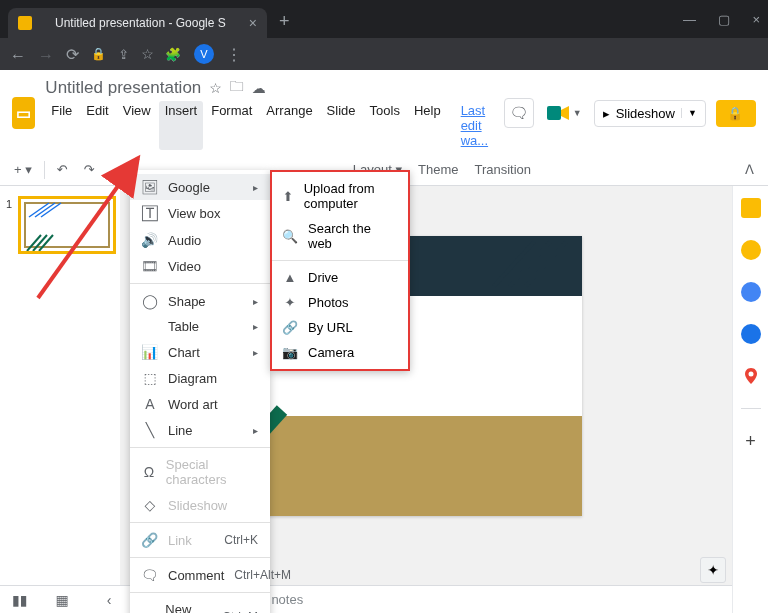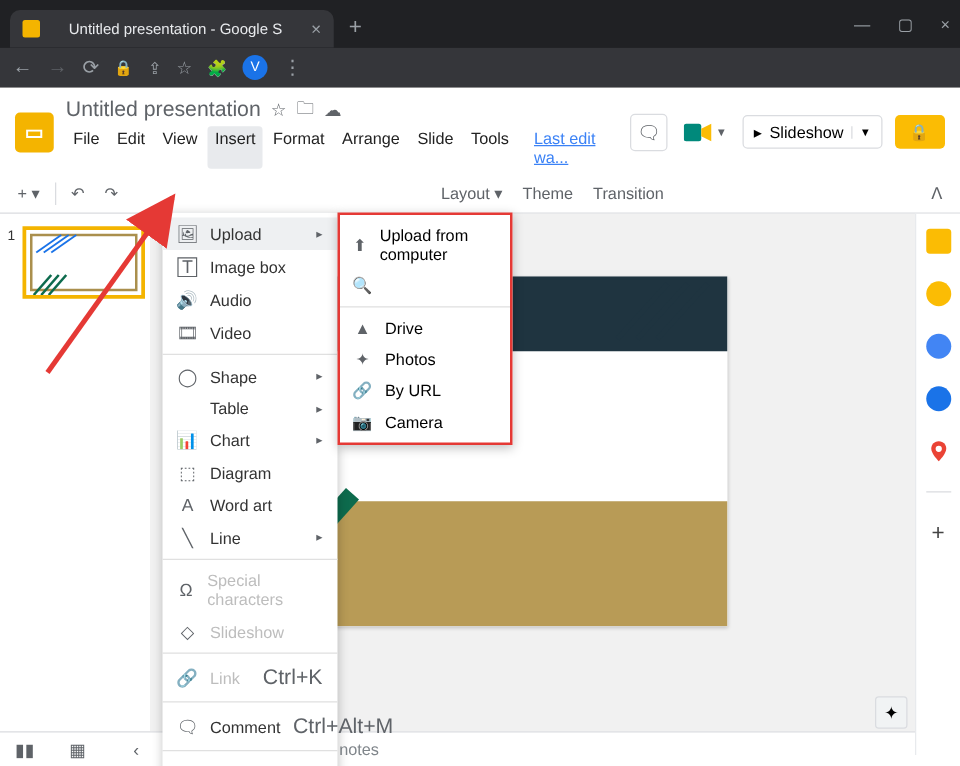--- a/index.html
+++ b/index.html
@@ -45,21 +45,21 @@
 .slide { width:440px; height:280px; background:#fff; box-shadow:0 1px 3px rgba(0,0,0,.2); position:relative; margin-left:12px; overflow:hidden; }
 .slide .topband { position:absolute; top:0; left:0; right:0; height:60px; background:#1f3440; }
 .slide .bluestrip { position:absolute; top:36px; left:0; width:20px; height:8px; background:#1a73e8; }
 .slide .botband { position:absolute; bottom:0; left:0; right:0; height:100px; background:#b89b56; }
 .sidepanel { width:36px; background:#fff; border-left:1px solid #e8eaed; display:flex; flex-direction:column; align-items:center; padding-top:12px; gap:22px; }
 .sidepanel .sitem { width:20px; height:20px; border-radius:3px; }
 .dropdown { position:absolute; left:130px; top:100px; width:140px; background:#fff; box-shadow:0 2px 8px rgba(0,0,0,.25); font-size:13px; color:#333; z-index:10; padding:4px 0; }
 .dropdown .drow { display:flex; align-items:center; padding:5px 12px; gap:10px; cursor:pointer; }
 .dropdown .drow.sel { background:#eef0f2; }
 .dropdown .drow .arrow { margin-left:auto; font-size:10px; color:#5f6368; }
-.dropdown .drow .sc { margin-left:auto; font-size:17px; color:#5f6368; }
+.dropdown .drow .sc { margin-left:auto; font-size:12px; color:#5f6368; }
 .dropdown .ico { width:16px; text-align:center; color:#5f6368; font-size:14px; display:flex; justify-content:center; }
 .dropdown .divider { height:1px; background:#e0e0e0; margin:4px 0; }
 .dropdown .disabled { color:#bdbdbd; }
 .submenu { position:absolute; left:270px; top:100px; width:140px; background:#fff; box-shadow:0 2px 8px rgba(0,0,0,.25); font-size:13px; z-index:11; padding:4px 0; border:2px solid #e53935; }
 .submenu .drow { display:flex; align-items:center; padding:5px 10px; gap:10px; cursor:pointer; }
 .submenu .ico { width:16px; color:#5f6368; font-size:13px; display:flex; justify-content:center; }
 .submenu .divider { height:1px; background:#e0e0e0; margin:4px 0; }
 .notes { position:absolute; bottom:0; left:0; right:36px; height:28px; border-top:1px solid #dadce0; background:#fff; display:flex; align-items:center; padding:0 150px; font-size:13px; color:#80868b; }
 .notes .vmodes { position:absolute; left:12px; display:flex; gap:28px; color:#5f6368; font-size:14px; }
 .explore { position:absolute; right:42px; bottom:30px; width:26px; height:26px; background:#f1f3f4; border:1px solid #dadce0; border-radius:3px; display:flex; align-items:center; justify-content:center; font-size:14px; }
@@ -108,20 +108,21 @@
       </div>
       <div class="menubar">
         <span>File</span>
         <span>Edit</span>
         <span>View</span>
         <span class="active">Insert</span>
         <span>Format</span>
         <span>Arrange</span>
         <span>Slide</span>
         <span>Tools</span>
+        <span>Help</span>
         <span class="lastedit">Last edit wa...</span>
       </div>
     </div>
     <div class="rightbtns">
       <div class="iconbox">🗨</div>
       <div class="meetbox">
         <svg width="24" height="18" viewBox="0 0 24 18">
             <rect x="0" y="2" width="14" height="14" rx="2" fill="#00897b"></rect>
             <path d="M14 6 L22 2 L22 16 L14 12 Z" fill="#fbbc04"></path>
           </svg>
@@ -206,26 +207,26 @@
             <circle cx="10" cy="8" r="2.5" fill="#fff"></circle>
           </svg></div>
       <div style="height:1px;width:20px;background:#dadce0"></div>
       <div style="font-size:18px;color:#444">+</div>
     </div>
   </div>
 
   <div class="dropdown">
     <div class="drow sel">
         <span class="ico">🖼</span>
-        <span>Upload</span>
+        <span>Google</span>
         <span class="arrow">▸</span>
       </div>
     <div class="drow">
         <span class="ico">🅃</span>
-        <span>Image box</span>
+        <span>View box</span>
       </div>
     <div class="drow">
         <span class="ico">🔊</span>
         <span>Audio</span>
       </div>
     <div class="drow">
         <span class="ico">🎞</span>
         <span>Video</span>
       </div>
     <div class="divider"></div>
@@ -287,20 +288,21 @@
 
   </div>
 
   <div class="submenu">
     <div class="drow">
         <span class="ico">⬆</span>
         <span>Upload from computer</span>
       </div>
     <div class="drow">
         <span class="ico">🔍</span>
+        <span>Search the web</span>
       </div>
     <div class="divider"></div>
     <div class="drow">
         <span class="ico">▲</span>
         <span>Drive</span>
       </div>
     <div class="drow">
         <span class="ico">✦</span>
         <span>Photos</span>
       </div>

